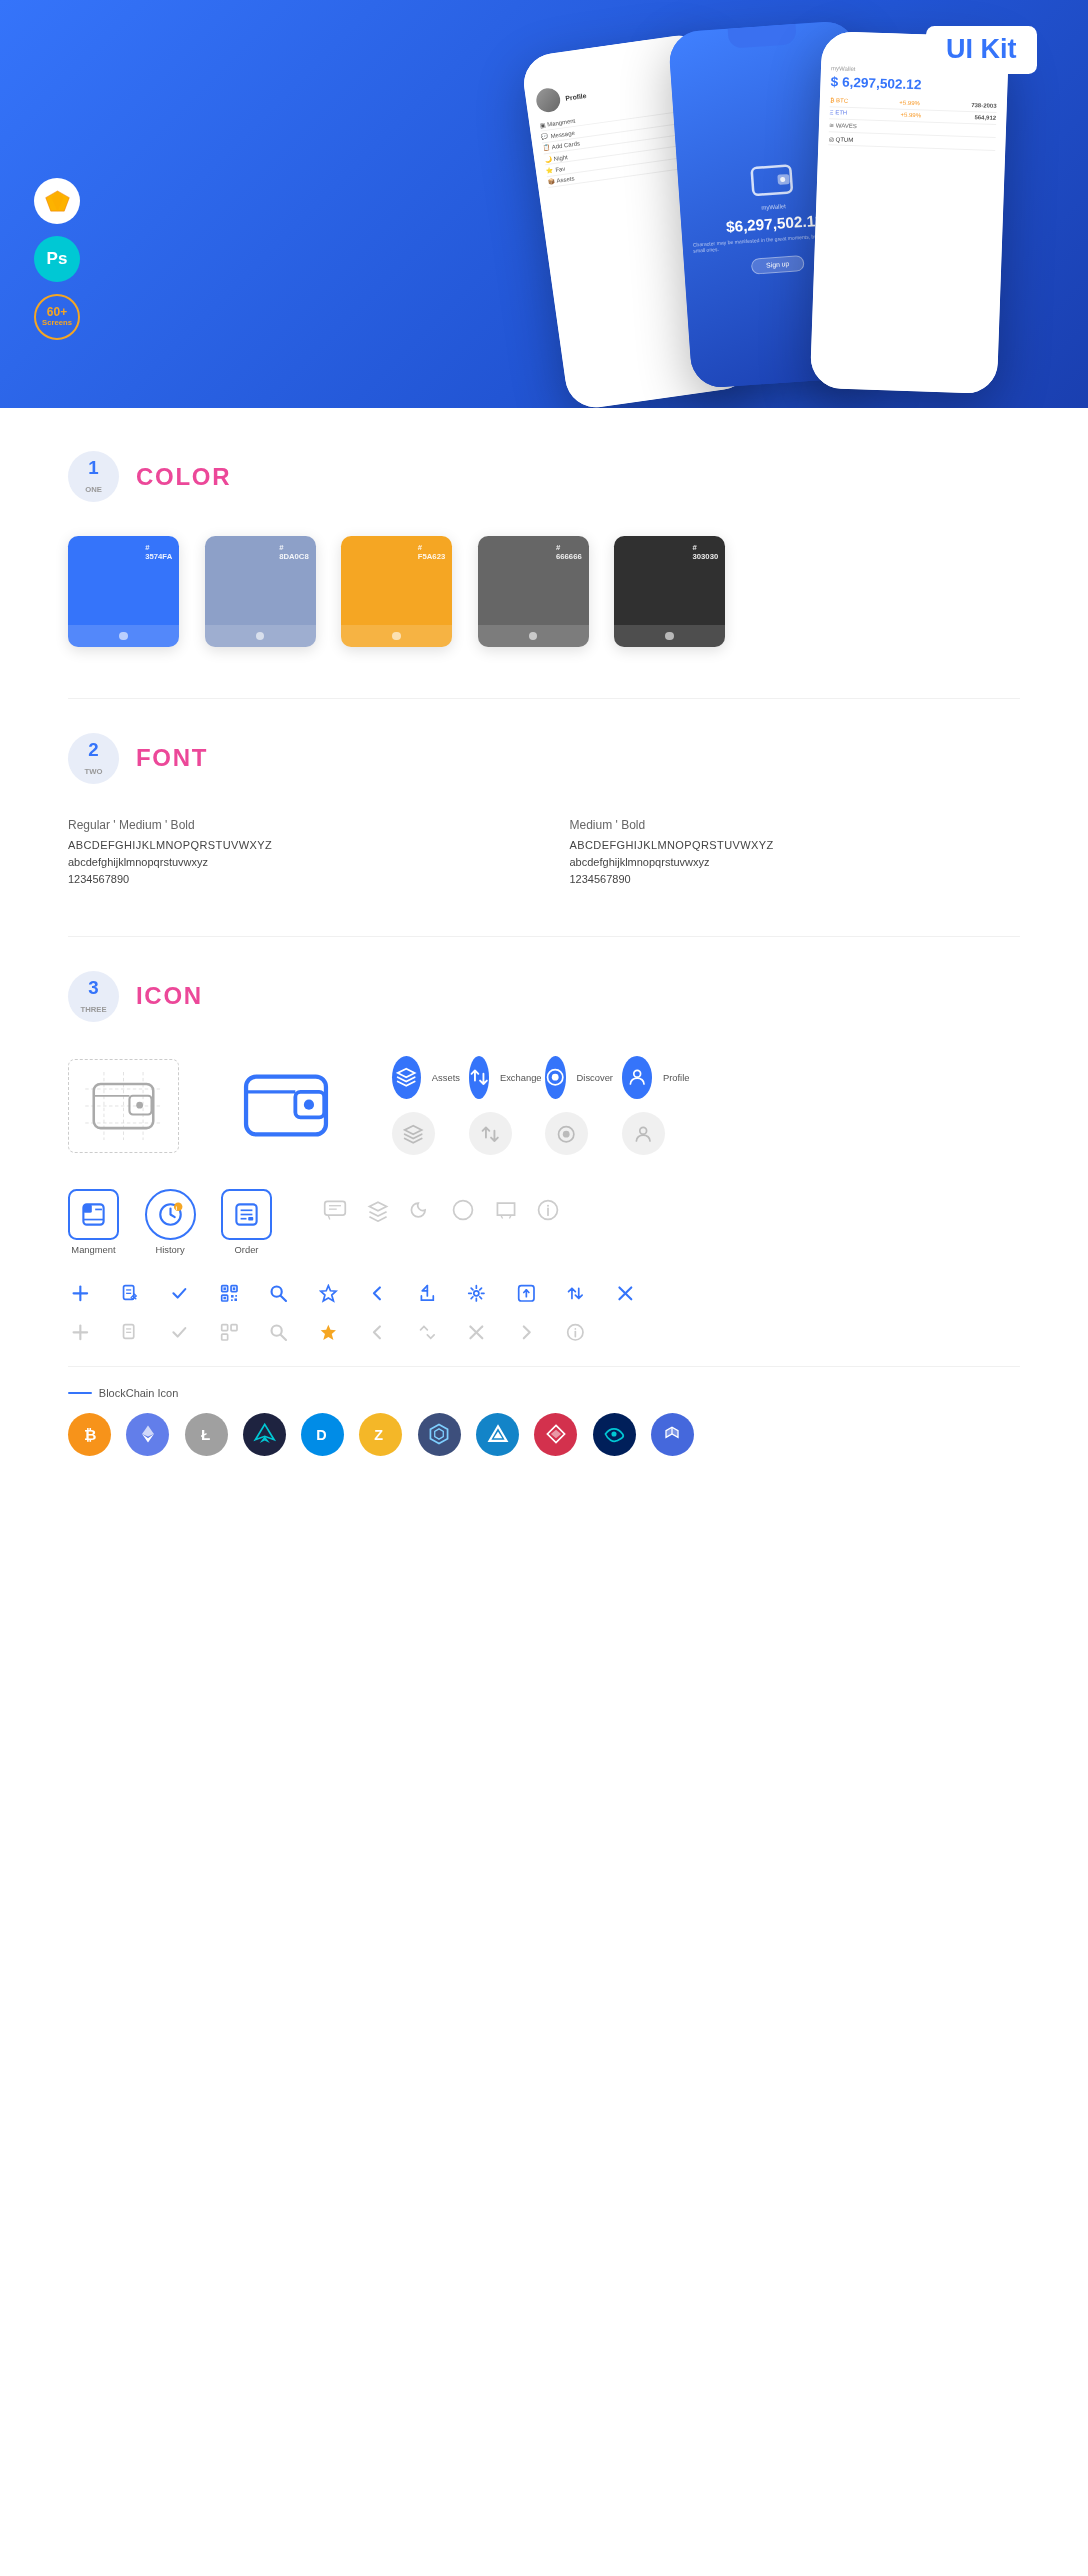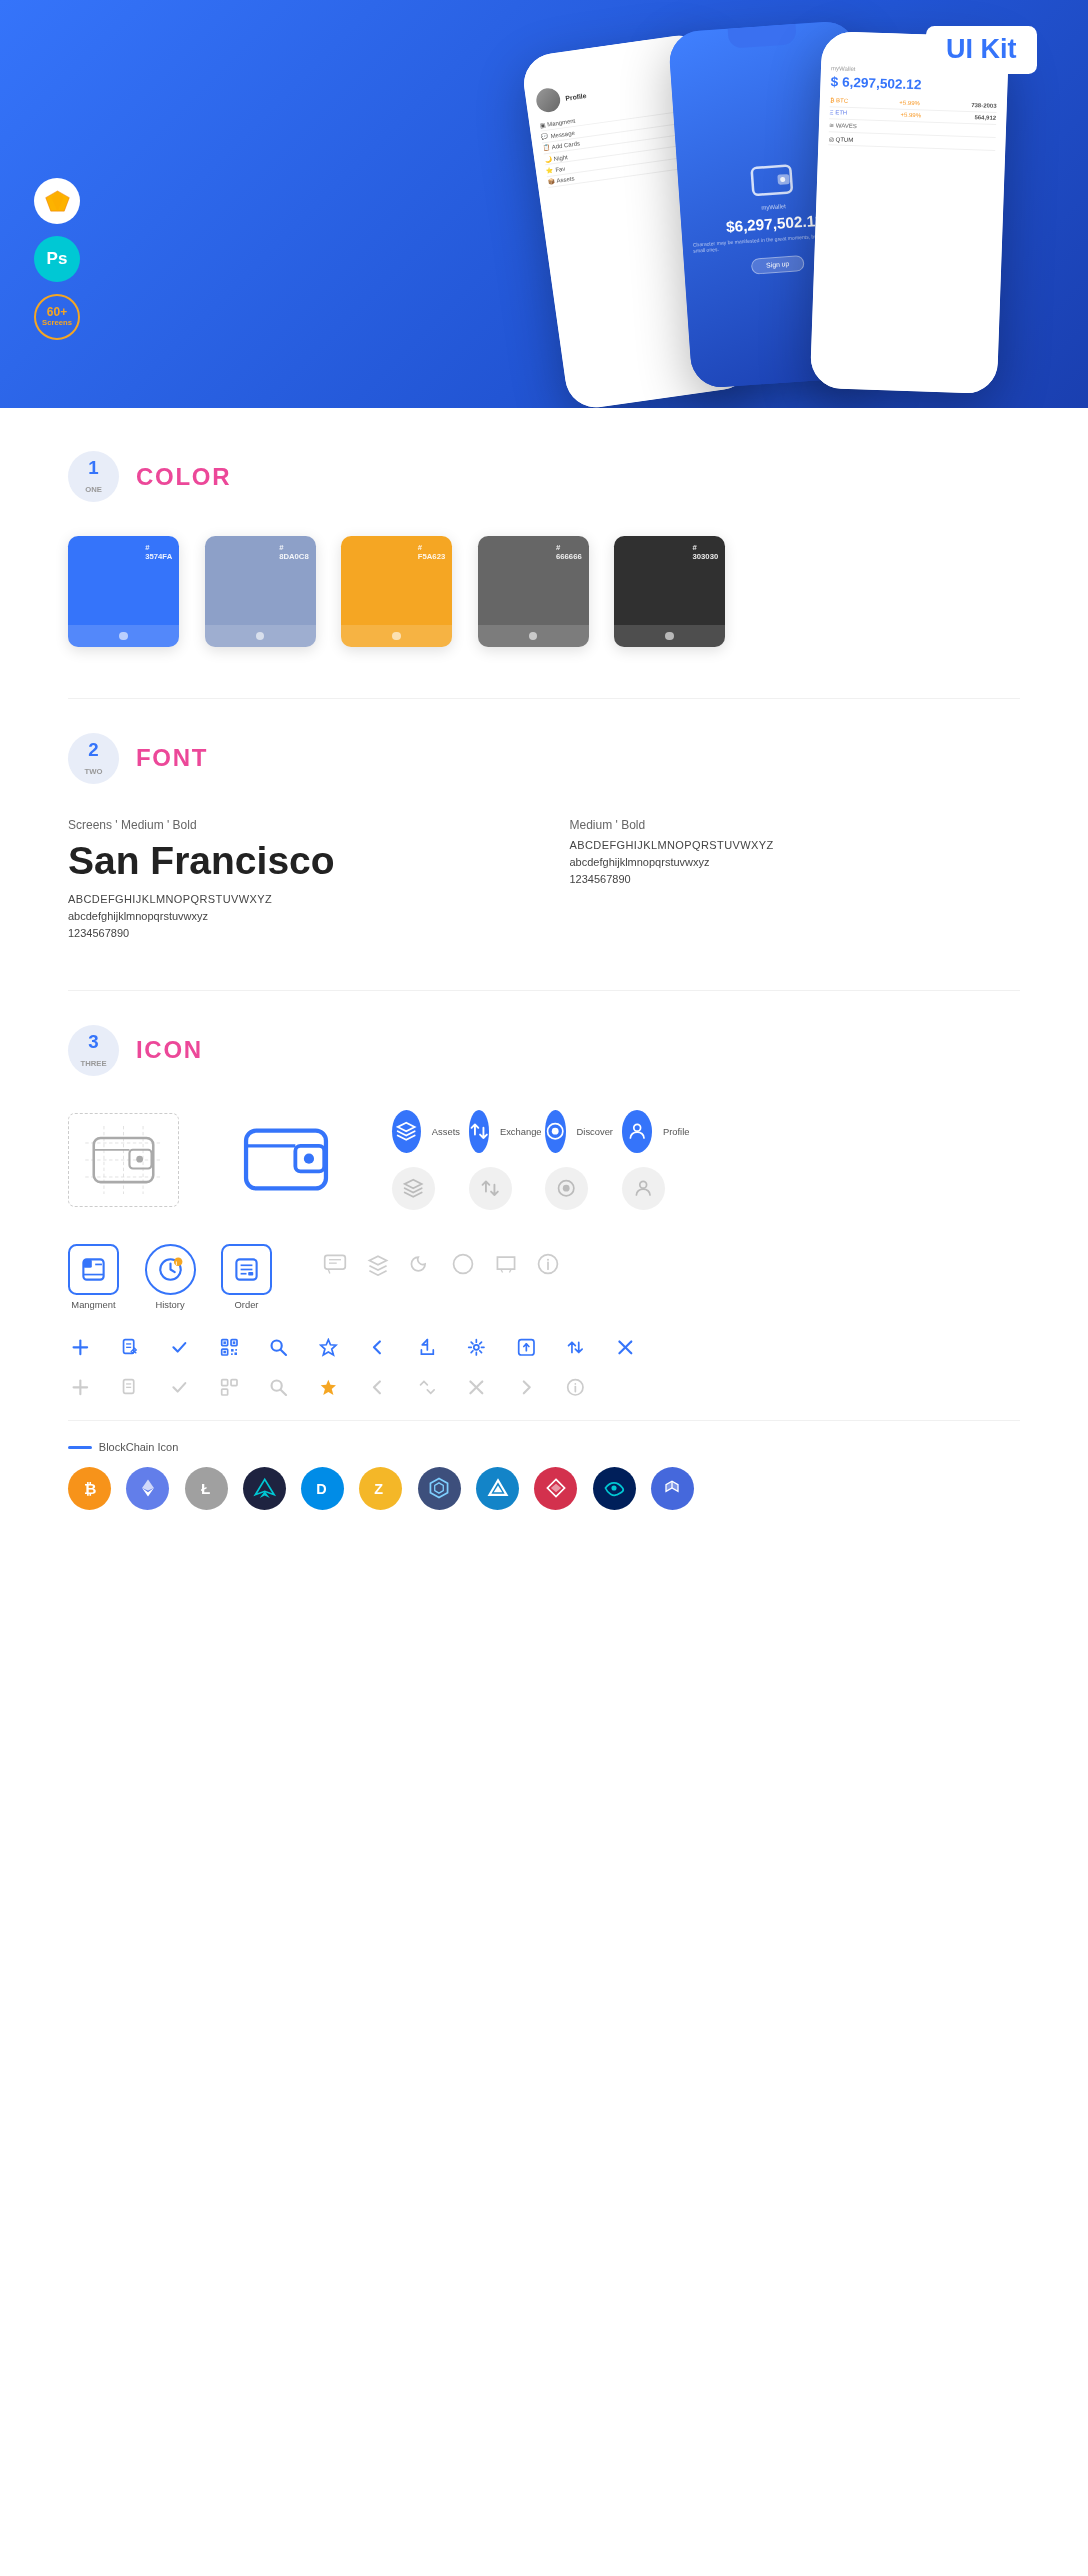--- a/index.html
+++ b/index.html
@@ -422,22 +422,21 @@
       <div class="section-number">
         <span>2</span>
         <span class="section-number-sub">TWO</span>
       </div>
       <div class="section-title">FONT</div>
     </div>
 
     <div class="font-grid">
 
       <div>
-        <div class="font-style-label">Screens ' Medium ' Bold</div>
-        <div class="font-name-sf">San Francisco</div>
+        <div class="font-style-label">Regular ' Medium ' Bold</div>
         <div class="font-chars">ABCDEFGHIJKLMNOPQRSTUVWXYZ</div>
         <div class="font-lower">abcdefghijklmnopqrstuvwxyz</div>
         <div class="font-nums">1234567890</div>
       </div>
 
       <div>
         <div class="font-style-label">Medium ' Bold</div>
         <div class="font-chars">ABCDEFGHIJKLMNOPQRSTUVWXYZ</div>
         <div class="font-lower">abcdefghijklmnopqrstuvwxyz</div>
         <div class="font-nums">1234567890</div>

